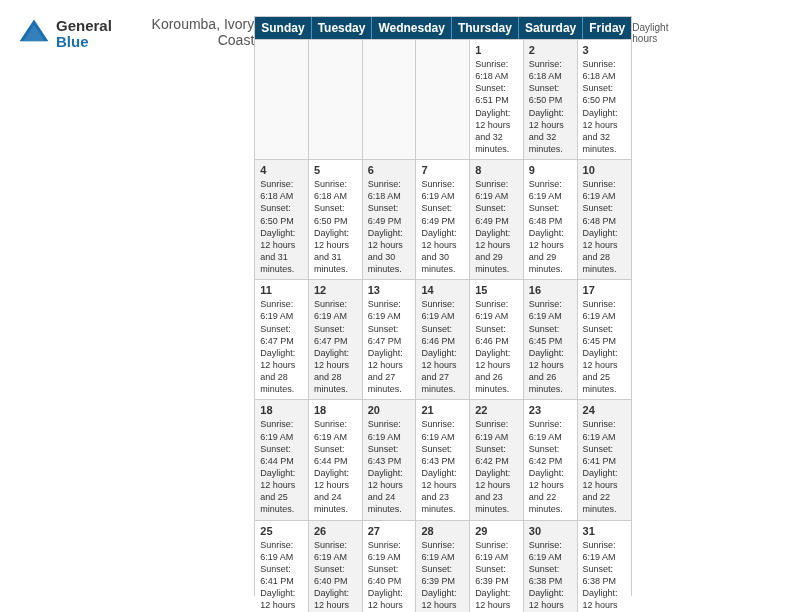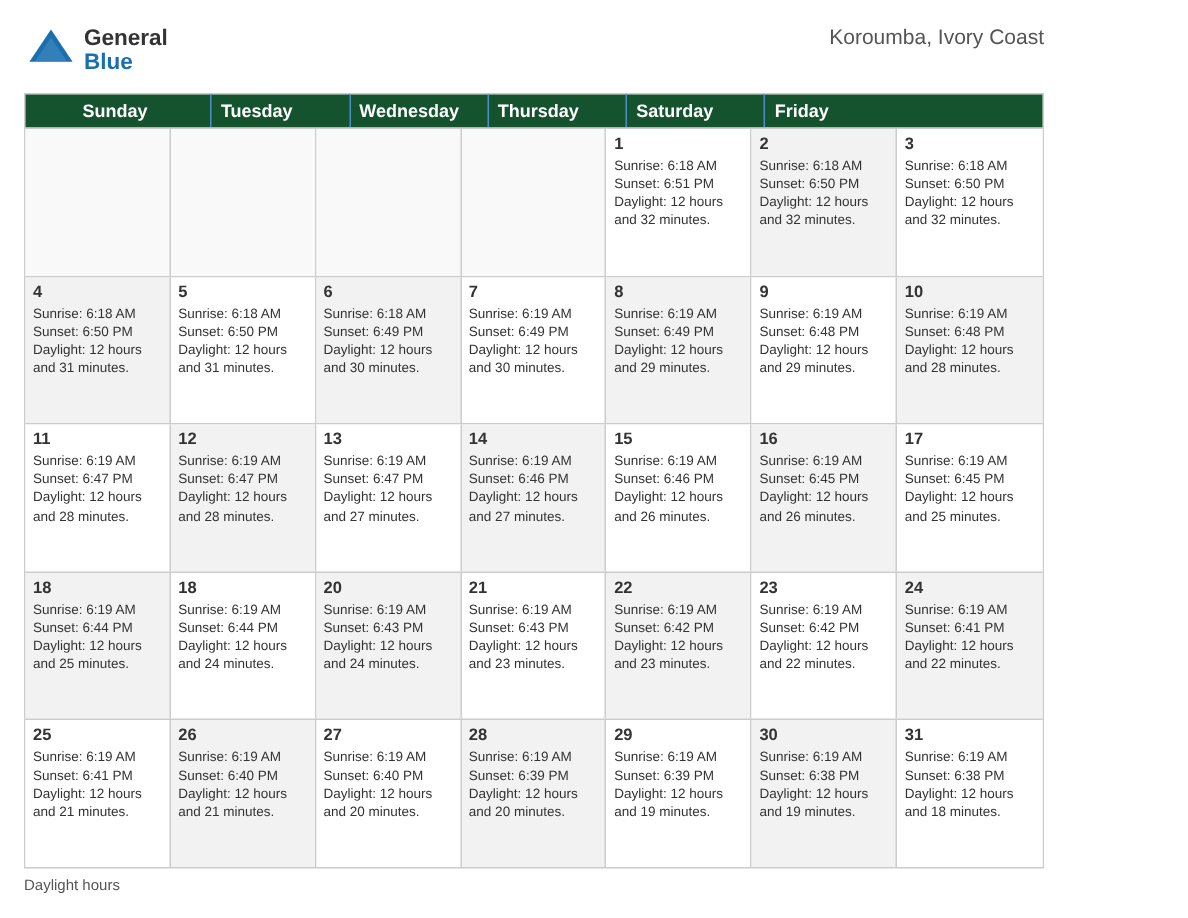--- a/index.html
+++ b/index.html
@@ -8,21 +8,21 @@
       background: #fff;
       width: 792px;
       height: 612px;
       overflow: hidden;
     }
     .page {
       width: 712px;
       height: 612px;
       padding: 16px;
       display: flex;
-      flex-direction: column;
+      flex-direction: row;
     }
     .header {
       display: flex;
       justify-content: space-between;
       align-items: flex-start;
       margin-bottom: 10px;
     }
     .logo {
       display: flex;
       align-items: center;
@@ -62,22 +62,21 @@
     }
     .calendar {
       flex: 1;
       display: flex;
       flex-direction: column;
       border: 1px solid #ccc;
     }
     .cal-header {
       display: grid;
       grid-template-columns: repeat(7, 1fr);
-      background: #14532d;
-      padding-left: 32px;
+      background: #0c4a6e;
     }
     .cal-header-cell {
       color: #fff;
       font-size: 12px;
       font-weight: bold;
       padding: 4px 6px;
       text-align: left;
       border-right: 1px solid #4a90c4;
     }
     .cal-header-cell:last-child { border-right: none; }

